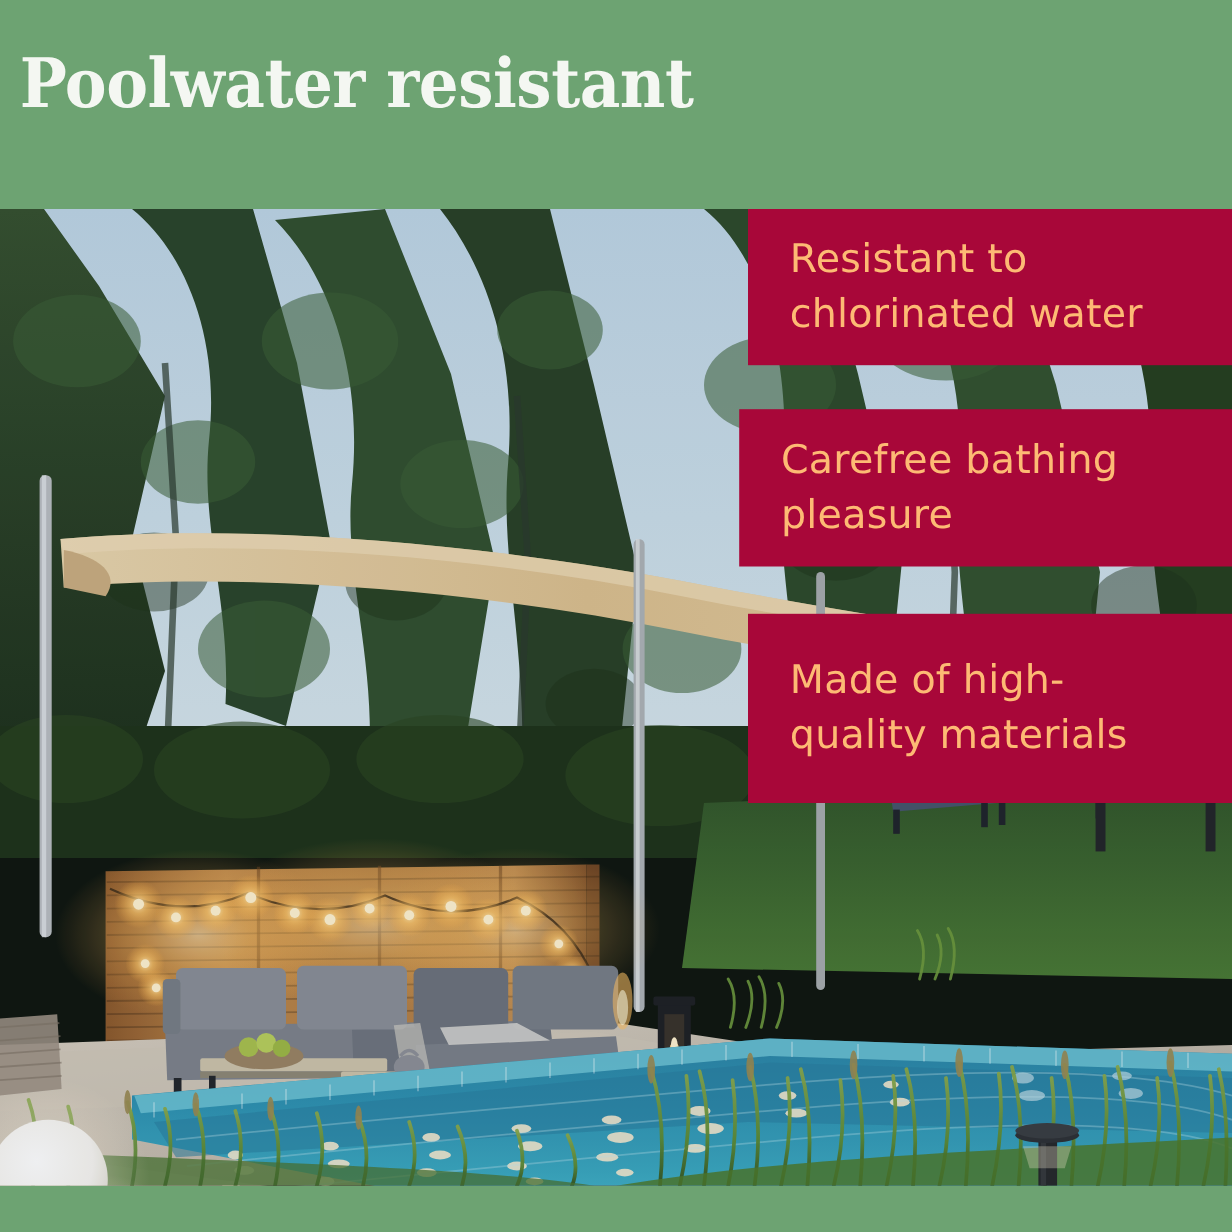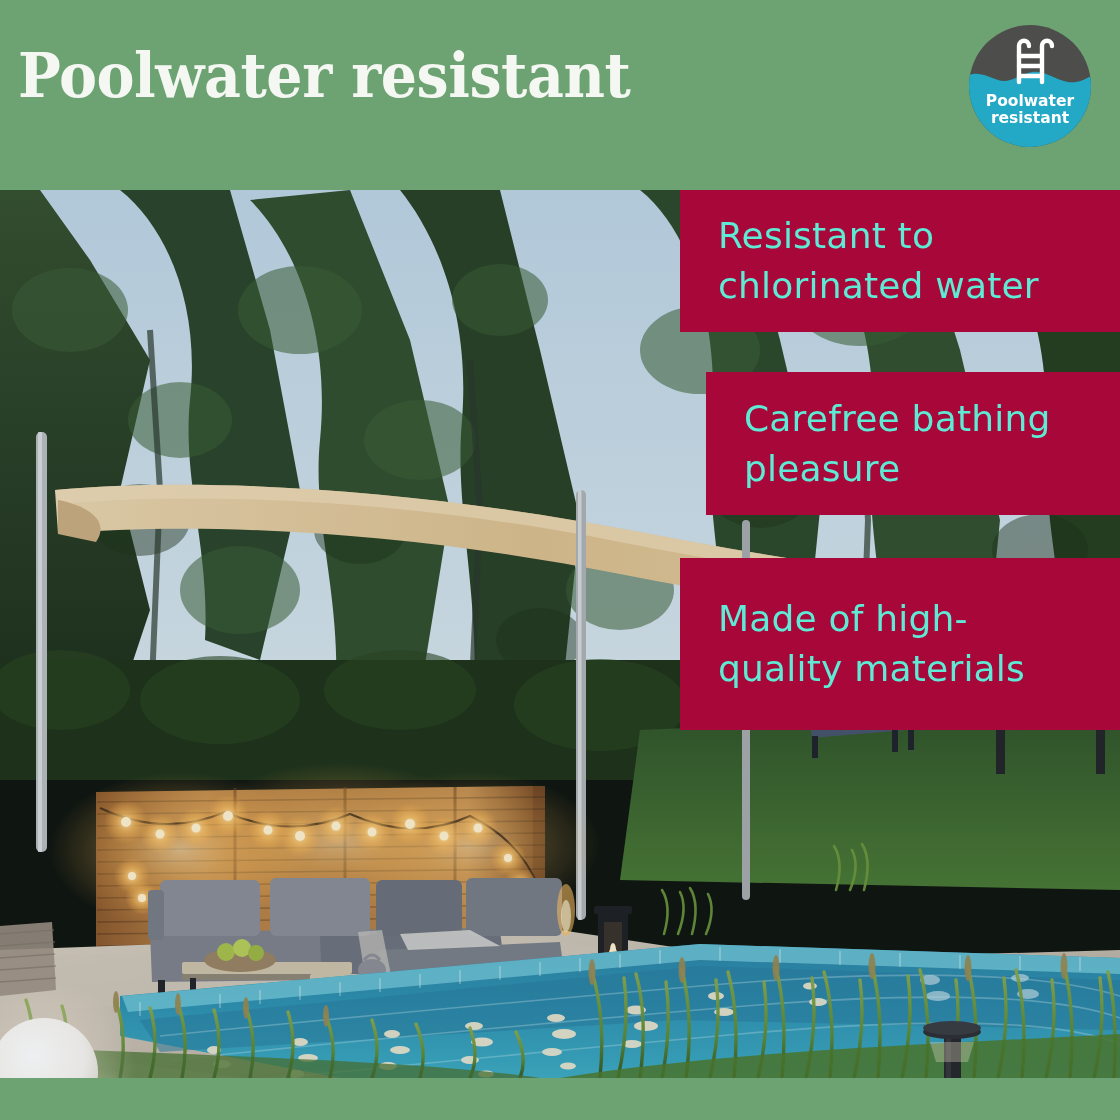--- a/index.html
+++ b/index.html
@@ -44,62 +44,34 @@
     color:#ffffff;
     display:flex; align-items:center;
     padding:0 34px 0 38px;
   }
   .callout p{
     font-family:"DejaVu Sans", sans-serif;
     font-weight:400;
     font-size:36px;
     line-height:50px;
     letter-spacing:0.2px;
-    color:#5eead4;
+    color:#fdba74;
   }
   #callout-1{ left:680px; top:190px;  height:142px; }
-  #callout-2{ left:706px; top:372px;  height:143px; }
+  #callout-2{ left:672px; top:372px;  height:143px; }
   #callout-3{ left:680px; top:558px;  height:172px; }
 </style>
 </head>
 <body>
 
 <div class="page">
 
   <div class="header">
     <div class="header-title">Poolwater resistant</div>
 
-    <div class="badge">
-      <svg viewBox="0 0 128 128" xmlns="http://www.w3.org/2000/svg">
-        <defs>
-          <clipPath id="circClip">
-              <circle cx="64" cy="64" r="61"></circle>
-            </clipPath>
-        </defs>
-        <g>
-          <circle cx="64" cy="64" r="61" fill="#4d4d4b"></circle>
-          <g clip-path="url(#circClip)">
-
-            <path d="M-4,58 C8,46 20,54 32,58 C44,62 54,52 66,50
-                     C78,48 90,58 102,60 C114,62 124,54 132,50
-                     L132,132 L-4,132 Z" fill="#23a8c6"></path>
-          </g>
-
-          <g fill="none" stroke="#ffffff" stroke-width="4.4" stroke-linecap="round">
-            <path d="M53,60 L53,24 C53,17 63,17 63,24"></path>
-            <path d="M76,60 L76,24 C76,17 86,17 86,24"></path>
-            <path d="M53,34 L76,34"></path>
-            <path d="M53,44 L76,44"></path>
-            <path d="M53,54 L76,54"></path>
-          </g>
-          <text x="64" y="84" text-anchor="middle" font-family="DejaVu Sans, sans-serif" font-size="15.5" font-weight="700" fill="#ffffff">Poolwater</text>
-          <text x="64" y="101" text-anchor="middle" font-family="DejaVu Sans, sans-serif" font-size="15.5" font-weight="700" fill="#ffffff">resistant</text>
-        </g>
-      </svg>
-    </div>
   </div>
 
   <div class="photo">
     <svg viewBox="0 0 1120 888" xmlns="http://www.w3.org/2000/svg" preserveAspectRatio="none">
       <defs>
         <linearGradient id="skyG" x1="0" y1="0" x2="0" y2="1">
           <stop offset="0%" stop-color="#bed6e6"></stop>
           <stop offset="100%" stop-color="#d8e6ec"></stop>
         </linearGradient>
         <linearGradient id="treeG" x1="0" y1="0" x2="0" y2="1">

